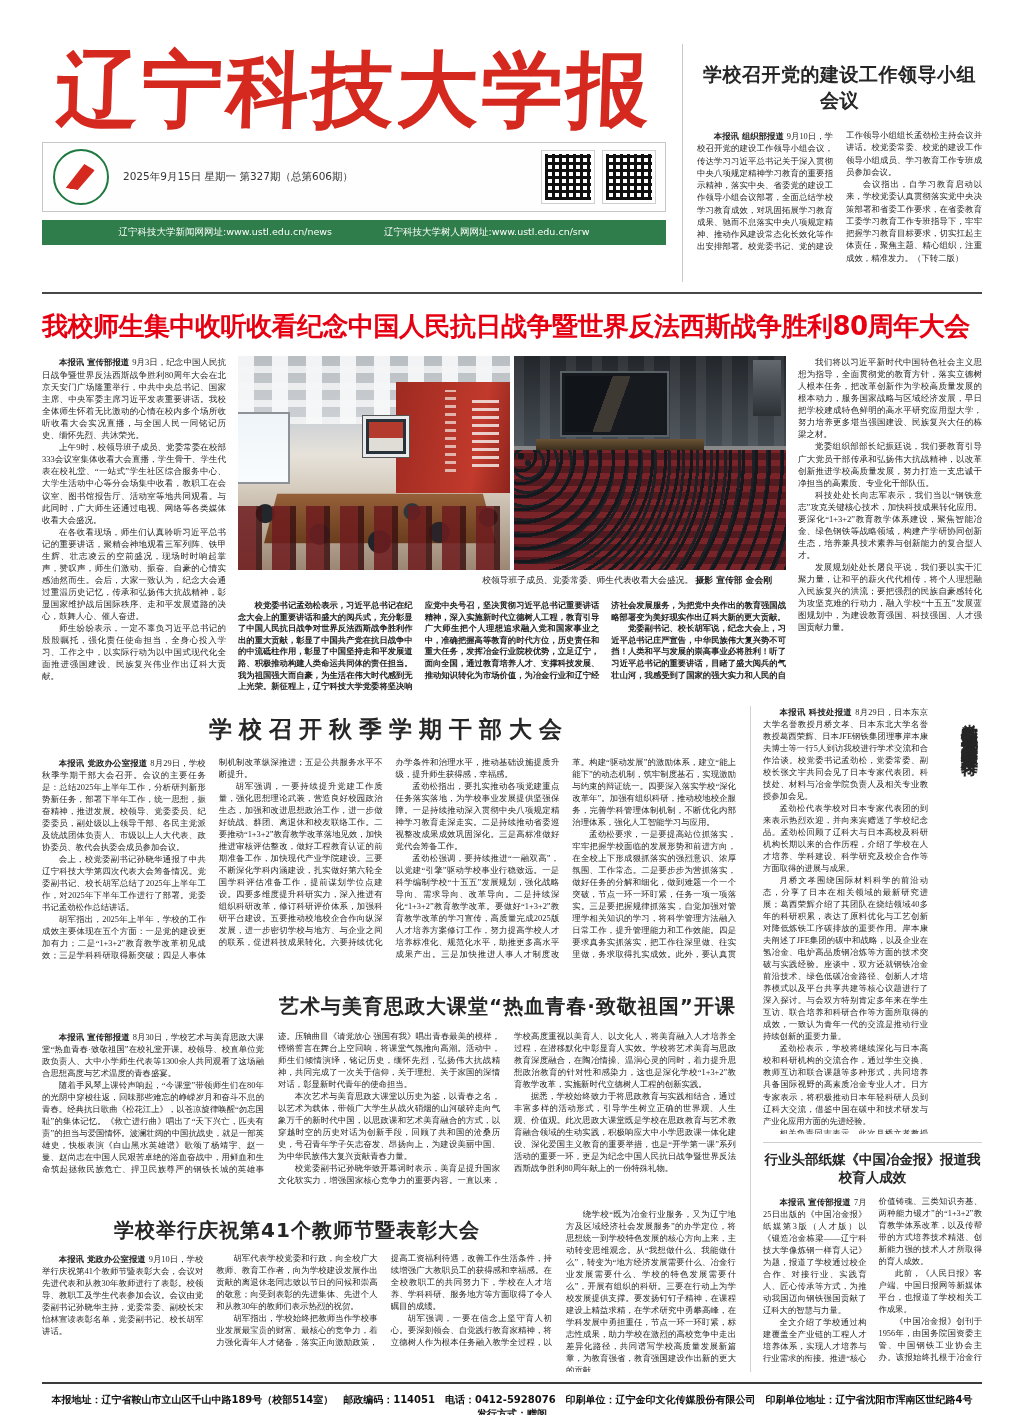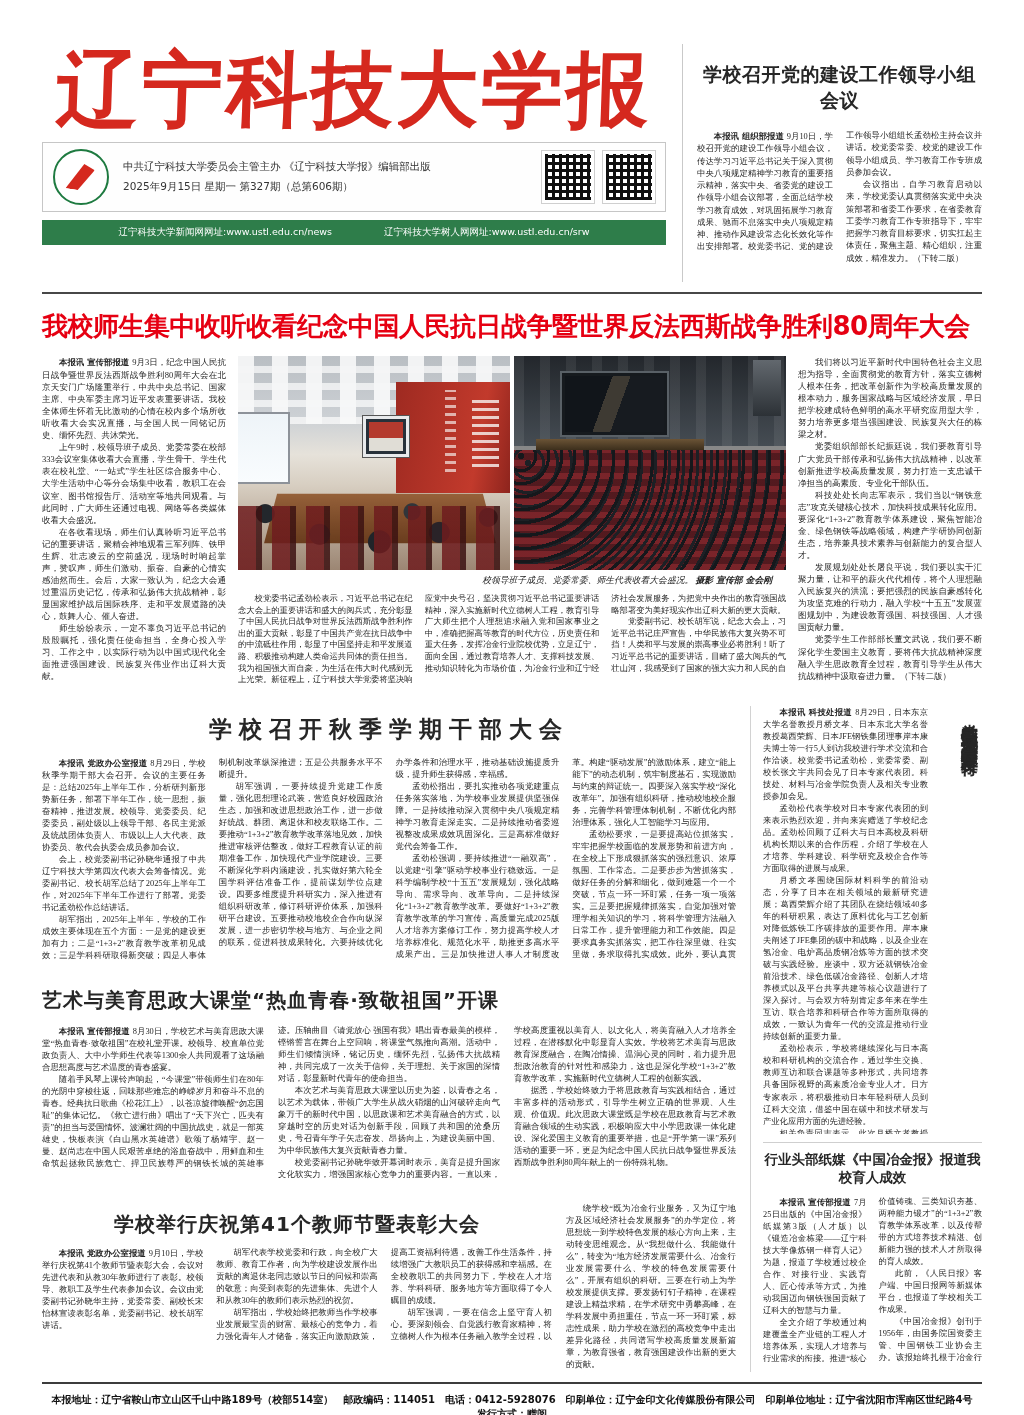--- a/index.html
+++ b/index.html
@@ -77,29 +77,29 @@
   .pb-screen{position:absolute;left:17%;top:7%;width:40%;height:31%;background:#161a1e;border:2px solid #596066;}
   .pb-screen-img{position:absolute;inset:3px;background:linear-gradient(110deg,#11151a 0 40%,#3e3a33 40% 55%,#171b20 55% 100%);}
   .pb-stage{position:absolute;left:8%;right:30%;top:39%;height:5%;background:linear-gradient(#6b5436,#3c2e1c);}
   .pb-crowd{position:absolute;left:0;right:0;bottom:0;height:56%;background-color:#5d2026;
     background-image:
       repeating-radial-gradient(circle at 7px 6px,#15181c 0 3.2px,transparent 3.2px 13px),
       repeating-radial-gradient(circle at 14px 13px,#1d2025 0 3px,transparent 3px 14px),
       repeating-linear-gradient(0deg,rgba(150,40,45,.5) 0 6px,rgba(70,18,22,.45) 6px 13px);}
   .pb-light{position:absolute;right:2%;top:2%;width:10%;height:26%;background:linear-gradient(#62686e,#2c3136);}
 
-  .caption{font-size:8.8px;text-align:right;margin:5px 14px 4px 0;color:#1d1d1d;font-style:italic;}
+  .caption{font-size:8.8px;text-align:right;margin:5px 14px 4px 0;color:#1d1d1d;}
   .caption b{font-family:"DejaVu Sans","Liberation Sans",sans-serif;}
-  .center-bottom{column-count:3;column-gap:12px;height:100px;overflow:hidden;font-size:8.3px;line-height:1.4;text-align:justify;margin-top:6px;}
+  .center-bottom{column-count:3;column-gap:12px;height:100px;overflow:hidden;font-size:8.3px;line-height:1.4;text-align:justify;margin-top:13px;font-weight:bold;}
 
   
   .band{display:grid;grid-template-columns:1fr 232px;column-gap:14px;margin-top:12px;height:666px;overflow:hidden;}
   .cadre-title{font-size:23px;font-weight:900;text-align:center;letter-spacing:7px;margin:8px 0 12px;font-family:"DejaVu Sans","Liberation Sans",sans-serif;}
   .cadre-body{column-count:4;column-gap:13px;height:216px;overflow:hidden;font-size:8.4px;line-height:1.43;text-align:justify;}
-  .arts-title{font-size:20px;font-weight:900;text-align:left;letter-spacing:1px;margin:14px 0 11px;font-family:"DejaVu Sans","Liberation Sans",sans-serif;}
+  .arts-title{font-size:20px;font-weight:900;text-align:right;letter-spacing:1px;margin:20px 0 11px;font-family:"DejaVu Sans","Liberation Sans",sans-serif;}
   .arts-body{column-count:3;column-gap:14px;height:166px;overflow:hidden;font-size:8.4px;line-height:1.43;text-align:justify;}
   .teachers{display:grid;grid-template-columns:1fr 170px;column-gap:14px;margin-top:6px;}
   .teachers-title{font-size:20px;font-weight:900;text-align:center;letter-spacing:1px;margin:14px 0 9px;font-family:"DejaVu Sans","Liberation Sans",sans-serif;}
   .teachers-body{column-count:3;column-gap:13px;height:104px;overflow:hidden;font-size:8.4px;line-height:1.43;text-align:justify;}
   .teachers-side{font-size:8.4px;line-height:1.43;text-align:justify;height:172px;overflow:hidden;padding-top:6px;}
 
   .right-stack{border-left:1px solid #d2d2d2;padding-left:12px;}
   .japan{display:flex;gap:18px;height:428px;overflow:hidden;}
   .japan-body{flex:1;font-size:8.3px;line-height:1.45;text-align:justify;overflow:hidden;}
   .japan-title{writing-mode:vertical-rl;font-size:17px;font-weight:900;letter-spacing:1.5px;font-family:"DejaVu Sans","Liberation Sans",sans-serif;padding-top:4px;flex:0 0 36px;}
@@ -117,21 +117,20 @@
 <div class="page">
 
   <div class="header-grid">
     <div>
       <div class="masthead-title">辽宁科技大学报</div>
       <div class="info-box">
         <div class="logo">
             <div class="logo-inner"></div>
           </div>
         <div class="pub-lines">
-          <div>中共辽宁科技大学委员会主管主办 《辽宁科技大学报》编辑部出版</div>
           <div>2025年9月15日 星期一 第327期（总第606期）</div>
         </div>
         <div class="qr-wrap">
           <div class="qr"></div>
           <div class="qr"></div>
         </div>
       </div>
       <div class="green-bar">
         <span>辽宁科技大学新闻网网址:www.ustl.edu.cn/news</span>
         <span>辽宁科技大学树人网网址:www.ustl.edu.cn/srw</span>
@@ -193,21 +192,20 @@
           <p class="para">校党委书记孟劲松表示，习近平总书记在纪念大会上的重要讲话和盛大的阅兵式，充分彰显了中国人民抗日战争对世界反法西斯战争胜利作出的重大贡献，彰显了中国共产党在抗日战争中的中流砥柱作用，彰显了中国坚持走和平发展道路、积极推动构建人类命运共同体的责任担当。我为祖国强大而自豪，为生活在伟大时代感到无上光荣。新征程上，辽宁科技大学党委将坚决响应党中央号召，坚决贯彻习近平总书记重要讲话精神，深入实施新时代立德树人工程，教育引导广大师生把个人理想追求融入党和国家事业之中，准确把握高等教育的时代方位，历史责任和重大任务，发挥冶金行业院校优势，立足辽宁，面向全国，通过教育培养人才、支撑科技发展、推动知识转化为市场价值，为冶金行业和辽宁经济社会发展服务，为把党中央作出的教育强国战略部署变为美好现实作出辽科大新的更大贡献。</p>
           <p class="para">党委副书记、校长胡军说，纪念大会上，习近平总书记庄严宣告，中华民族伟大复兴势不可挡！人类和平与发展的崇高事业必将胜利！听了习近平总书记的重要讲话，目睹了盛大阅兵的气壮山河，我感受到了国家的强大实力和人民的自豪，深受鼓舞、倍感振奋。身为高校校长，我更深感“为党育人、为国育才”的崇高使命。</p>
         </div>
     </div>
 
     <div class="col-text">
         <p class="para">我们将以习近平新时代中国特色社会主义思想为指导，全面贯彻党的教育方针，落实立德树人根本任务，把改革创新作为学校高质量发展的根本动力，服务国家战略与区域经济发展，早日把学校建成特色鲜明的高水平研究应用型大学，努力培养更多堪当强国建设、民族复兴大任的栋梁之材。</p>
         <p class="para">党委组织部部长纪振廷说，我们要教育引导广大党员干部传承和弘扬伟大抗战精神，以改革创新推进学校高质量发展，努力打造一支忠诚干净担当的高素质、专业化干部队伍。</p>
         <p class="para">科技处处长向志军表示，我们当以“钢铁意志”攻克关键核心技术，加快科技成果转化应用。要深化“1+3+2”教育教学体系建设，聚焦智能冶金、绿色钢铁等战略领域，构建产学研协同创新生态，培养兼具技术素养与创新能力的复合型人才。</p>
         <p class="para">发展规划处处长屠良平说，我们要以实干汇聚力量，让和平的薪火代代相传，将个人理想融入民族复兴的洪流；要把强烈的民族自豪感转化为攻坚克难的行动力，融入学校“十五五”发展蓝图规划中，为建设教育强国、科技强国、人才强国贡献力量。</p>
-        <p class="para">党委学生工作部部长董文武说，我们要不断深化学生爱国主义教育，要将伟大抗战精神深度融入学生思政教育全过程，教育引导学生从伟大抗战精神中汲取奋进力量。（下转二版）</p>
       </div>
   </div>
 
   <div class="band">
 
     <div class="left-stack">
       <div>
         <div class="cadre-title">学校召开秋季学期干部大会</div>
         <div class="cadre-body">
             <p class="para"><b>本报讯 党政办公室报道 </b>8月29日，学校秋季学期干部大会召开。会议的主要任务是：总结2025年上半年工作，分析研判新形势新任务，部署下半年工作，统一思想，振奋精神，推进发展。校领导、党委委员、纪委委员，副处级以上领导干部、各民主党派及统战团体负责人、市级以上人大代表、政协委员、教代会执委会成员参加会议。</p>

